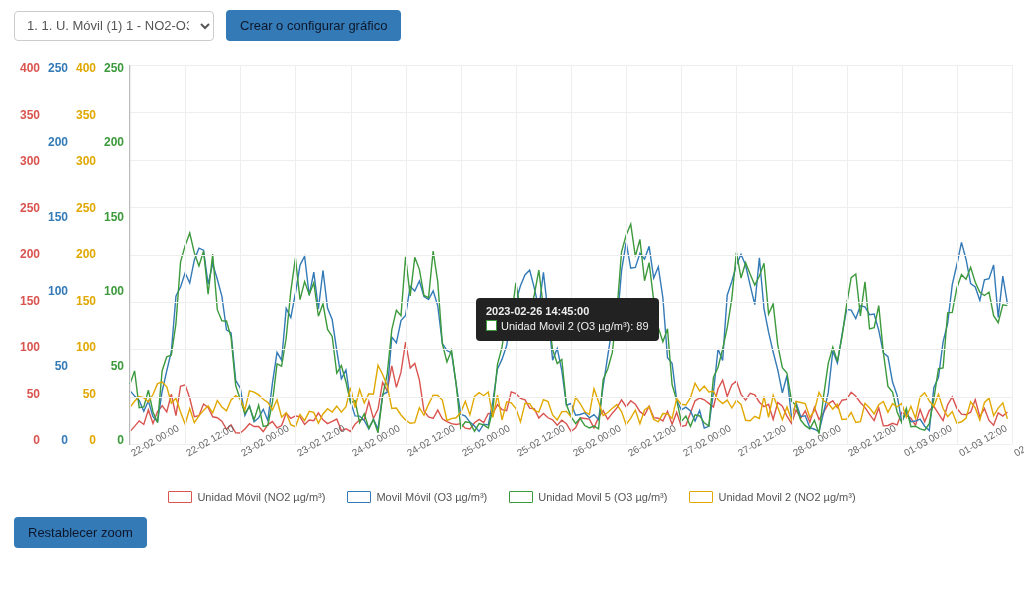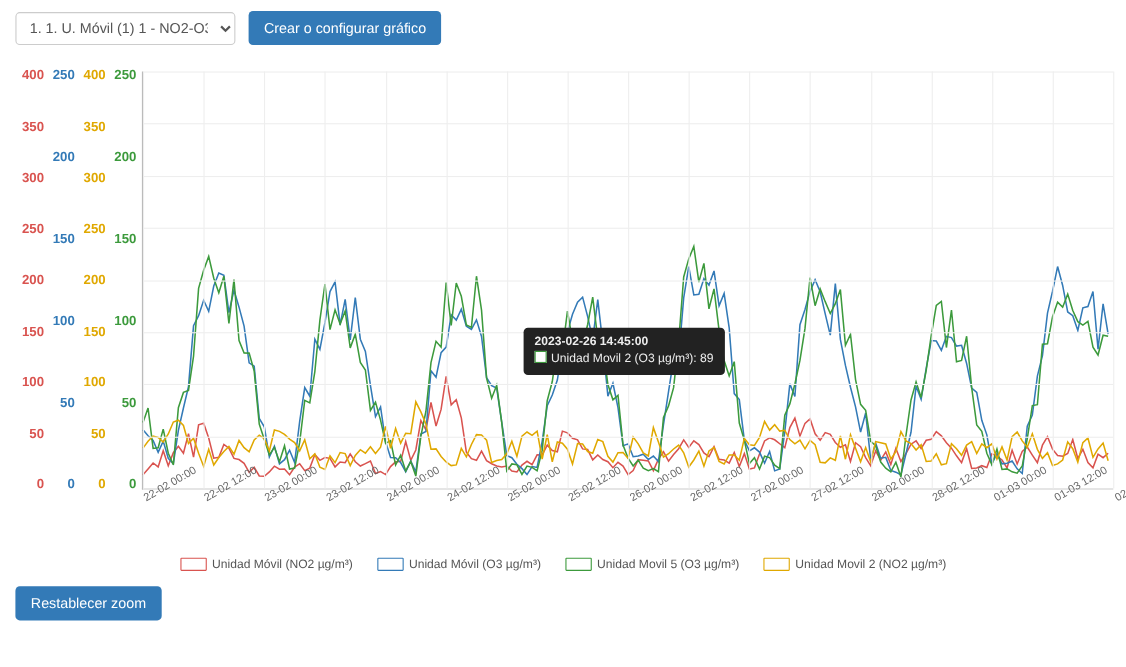--- a/index.html
+++ b/index.html
@@ -23,21 +23,21 @@
   height: 30px;
   border: 1px solid #ccc;
   border-radius: 4px;
   padding: 0 8px;
   font-size: 13px;
   color: #555;
   background: #fff;
 }
 .btn {
   background: #337ab7;
-  color: #ffffff;
+  color: #0f172a;
   border: none;
   border-radius: 4px;
   padding: 8px 14px;
   font-size: 13px;
   cursor: pointer;
 }
 .chart-wrap { position: relative; width: 998px; height: 430px; }
 .axis-col {
   position: absolute;
   top: 6px;
@@ -76,21 +76,21 @@
   white-space: nowrap;
 }
 .legend {
   display: flex;
   justify-content: center;
   gap: 22px;
   margin-top: 6px;
   font-size: 11px;
   color: #555;
 }
-.legend-item { display: flex; align-items: center; gap: 5px; margin-top: 16px; }
+.legend-item { display: flex; align-items: center; gap: 5px; }
 .swatch {
   width: 22px; height: 10px;
   border: 1.5px solid;
   background: rgba(255,255,255,0.2);
   border-radius: 1px;
 }
 .footer { margin-top: 14px; }
 .tooltip {
   position: absolute;
   background: #222;
@@ -227,21 +227,21 @@
     </div>
 </div>
 
 <div class="legend" id="legend">
     <div class="legend-item">
       <span class="swatch" style="border-color: rgb(217, 83, 79);"></span>
       <span>Unidad Móvil (NO2 µg/m³)</span>
     </div>
     <div class="legend-item">
       <span class="swatch" style="border-color: rgb(51, 122, 183);"></span>
-      <span>Unidad Móvil (O3 µg/m³)</span>
+      <span>Movil Móvil (O3 µg/m³)</span>
     </div>
     <div class="legend-item">
       <span class="swatch" style="border-color: rgb(60, 154, 60);"></span>
       <span>Unidad Movil 5 (O3 µg/m³)</span>
     </div>
     <div class="legend-item">
       <span class="swatch" style="border-color: rgb(224, 168, 0);"></span>
       <span>Unidad Movil 2 (NO2 µg/m³)</span>
     </div>
   </div>

